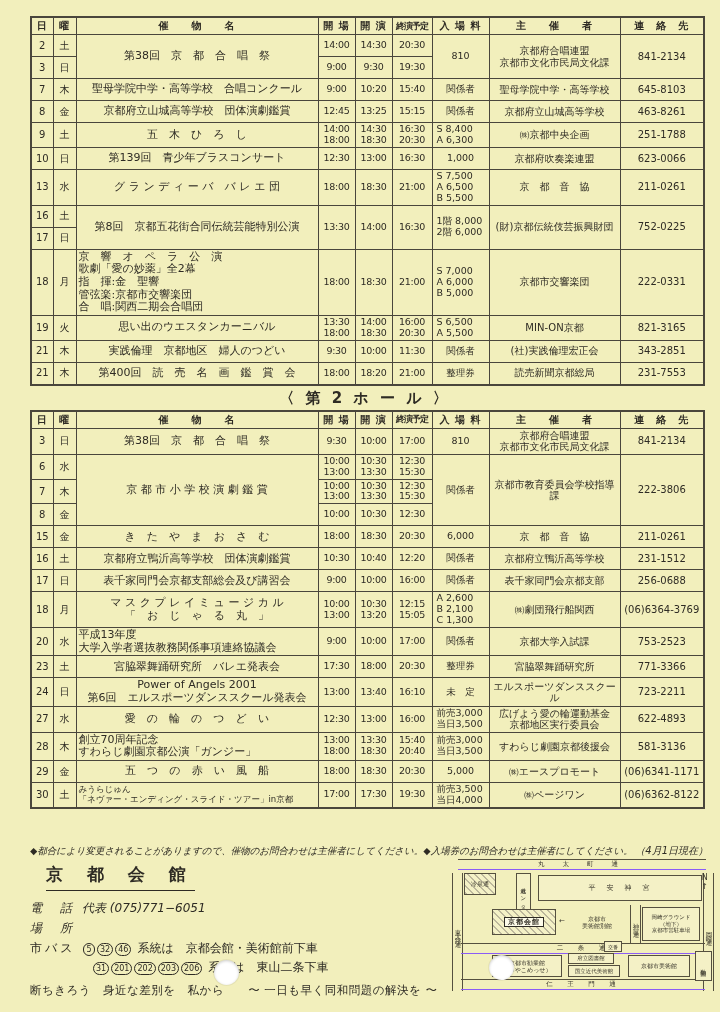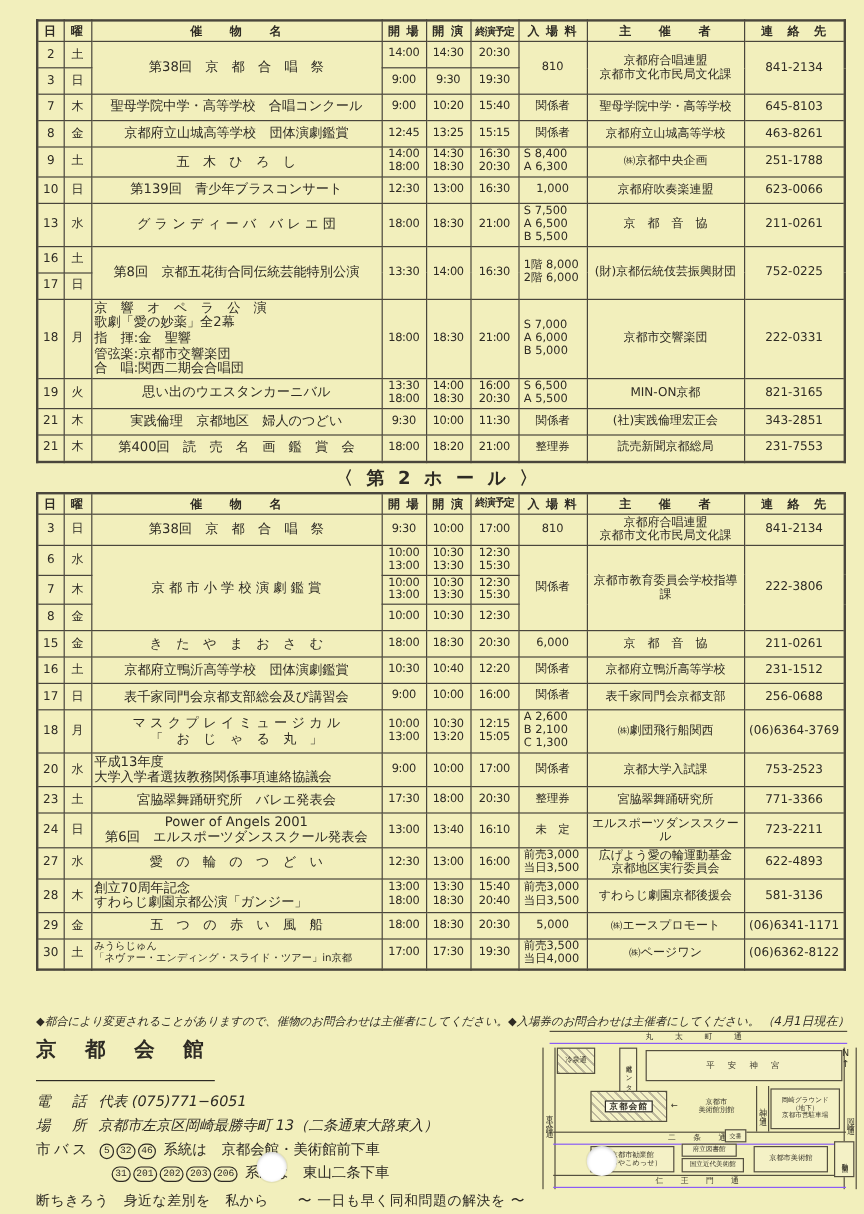--- a/index.html
+++ b/index.html
@@ -28,26 +28,26 @@
   .c-fee.multi{text-align:left;padding-left:4px;}
   .c-org{font-size:10px;text-align:left;padding-left:5px;}
   .c-tel{font-size:10px;}
   
   .bottom{position:absolute;left:0;top:841px;width:720px;height:171px;background:#f2efbc;
           box-sizing:border-box;padding:3px 8px 0 30px;}
   .notes{display:flex;align-items:flex-end;font-size:9.5px;width:682px;font-style:italic;}
   .note2{}
   .asof{margin-left:auto;font-size:10px;padding-right:4px;}
   .venue-name{display:inline-block;font-size:17px;font-weight:bold;letter-spacing:9px;
-              border-bottom:1.5px solid #2e2b24;margin:5px 0 6px;padding-bottom:14px;}
+              border-bottom:1.5px solid #2e2b24;margin:5px 16px 6px;padding-bottom:4px;}
   .info{width:408px;}
   .info-row{display:flex;font-size:12px;margin:3px 0;align-items:center;font-style:italic;}
   .info-label{width:52px;letter-spacing:3px;flex:none;}
   .bus-wrap{font-size:12px;}
-  .bus-line{display:flex;align-items:center;margin:2px 0;font-family:Liberation Mono, monospace;}
+  .bus-line{display:flex;align-items:center;margin:2px 0;}
   .bus-line.indent{margin-left:62px;}
   .badge{display:inline-flex;align-items:center;justify-content:center;
          min-width:12px;height:13px;border:1px solid #2e2b24;border-radius:9px;
          font-size:8px;padding:0 2px;margin:0 1px;box-sizing:border-box;}
   .bus-text{margin-left:5px;}
   .slogan{font-size:11.5px;margin-top:7px;letter-spacing:0.5px;}
   
   .map{position:absolute;right:6px;top:12px;width:262px;height:138px;font-size:6px;color:#3a372c;}
   .street-h{position:absolute;border-top:1px solid #55503f;border-bottom:1px solid #8b5cf6;
             display:flex;align-items:center;justify-content:center;letter-spacing:8px;font-size:6.5px;}
@@ -428,21 +428,20 @@
     </div>
 
     <div class="info">
       <div class="venue-name">京 都 会 館</div>
       <div class="info-row">
         <span class="info-label">電　話</span>
         <span>代表 (075)771−6051</span>
       </div>
       <div class="info-row">
         <span class="info-label">場　所</span>
-        <span>京都市左京区岡崎最勝寺町 13（二条通東大路東入）</span>
       </div>
       <div class="bus-wrap">
         <div class="bus-line">
           <span class="info-label">市バス</span>
           <span class="bus-badges"><span class="badge">5</span><span class="badge">32</span><span class="badge">46</span></span>
           <span class="bus-text">系統は　京都会館・美術館前下車</span>
         </div>
         <div class="bus-line indent">
           <span class="bus-badges"><span class="badge">31</span><span class="badge">201</span><span class="badge">202</span><span class="badge">203</span><span class="badge">206</span></span>
           <span class="bus-text">系統は　東山二条下車</span>

